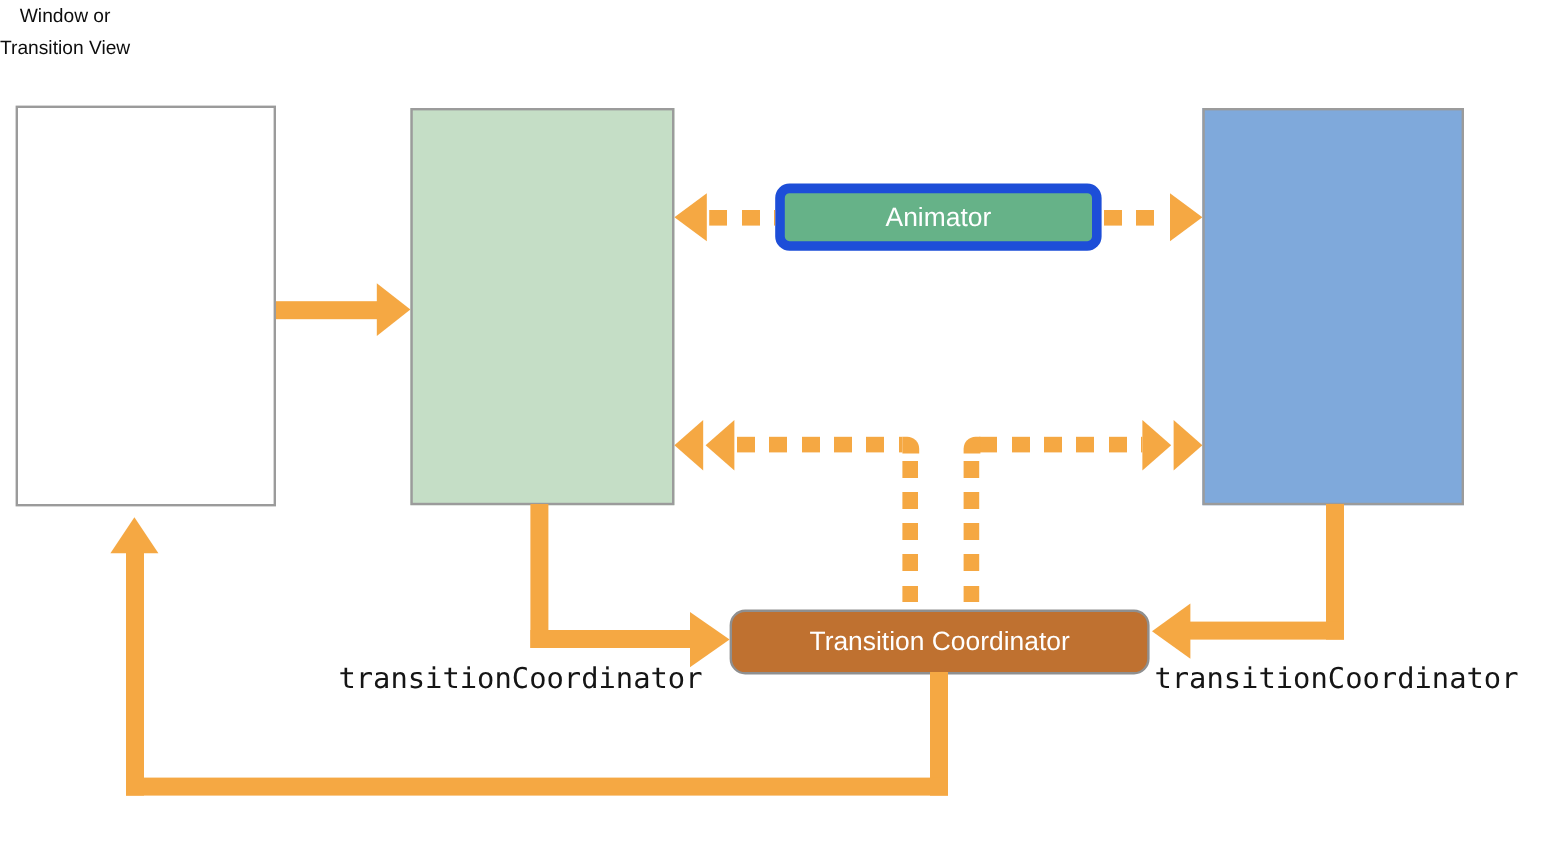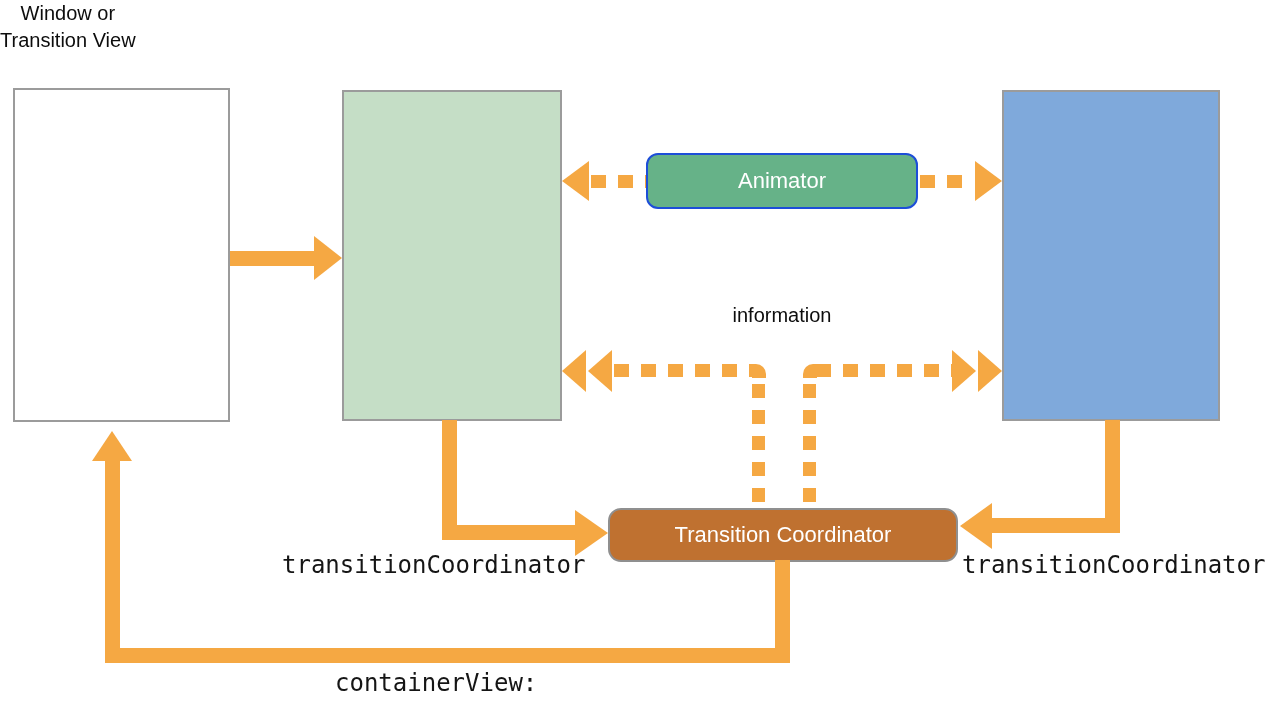--- a/index.html
+++ b/index.html
@@ -1,21 +1,21 @@
 <!DOCTYPE html>
 <html style="--arrow: #F5A843; --border: #9B9B9B; --animator: #66B288; --transition_coordinator: #BF7130; --from_view: #C5DEC6; --to_view: #7FA9DB;"><head>
 <meta charset="utf-8">
 <style>
   html,body{margin:0;padding:0;background:#fff;}
   #canvas{position:relative;width:1284px;height:714px;background:#fff;overflow:hidden;
           font-family:"Liberation Sans",sans-serif;}
   .box{position:absolute;box-sizing:border-box;border:2px solid var(--border);}
   .node{position:absolute;box-sizing:border-box;display:flex;align-items:center;justify-content:center;
         color:#fff;font-size:22px;}
-  .lbl{position:absolute;color:#0d0d0d;font-size:20px;line-height:27px;text-align:center;}
+  .lbl{position:absolute;color:#0d0d0d;font-size:16px;line-height:27px;text-align:center;}
   .mono{position:absolute;color:#151515;font-family:"DejaVu Sans Mono",monospace;font-size:24px;white-space:pre;}
   .seg{position:absolute;background:var(--arrow);}
   .dh{position:absolute;height:13px;background:repeating-linear-gradient(90deg,var(--arrow) 0 15px,transparent 15px 27px);}
   .dv{position:absolute;width:13px;background:repeating-linear-gradient(180deg,var(--arrow) 0 14px,transparent 14px 26px);}
   .tri{position:absolute;width:0;height:0;}
   .tri-r{border-top:22px solid transparent;border-bottom:22px solid transparent;border-left:28px solid var(--arrow);}
   .tri-r-big{border-top:23px solid transparent;border-bottom:23px solid transparent;border-left:33px solid var(--arrow);}
   .tri-l-big{border-top:23px solid transparent;border-bottom:23px solid transparent;border-right:32px solid var(--arrow);}
   .tri-up{border-left:20px solid transparent;border-right:20px solid transparent;border-bottom:30px solid var(--arrow);}
   .tri-dl{border-top:20px solid transparent;border-bottom:20px solid transparent;border-right:27px solid var(--arrow);}
@@ -36,34 +36,33 @@
 
   <div class="box" style="left:13;top:88px;left:13px;width:217px;height:334px;background:#fff;"></div>
   <div class="box" style="left:342px;top:90px;width:220px;height:331px;background:var(--from_view);"></div>
   <div class="box" style="left:1002px;top:90px;width:218px;height:331px;background:var(--to_view);"></div>
 
   <div>
     <div class="seg" style="left:230px;top:251px;width:85px;height:15px;"></div>
     <div class="tri tri-r" style="left:314px;top:236px;"></div>
   </div>
 
-  <div class="node" style="left:646px;top:153px;width:272px;height:56px;border:2px solid #1d4ed8;border-radius:12px;background:var(--animator);">
+  <div class="node" style="left:646px;top:153px;width:272px;height:56px;border:8px solid #1d4ed8;border-radius:12px;background:var(--animator);">
     <span>Animator</span>
   </div>
   <div>
     <div class="dh" style="left:591px;top:175px;width:55px;"></div>
     <div class="tri tri-dl" style="left:562px;top:161px;"></div>
   </div>
   <div>
     <div class="dh" style="left:920px;top:175px;width:54px;"></div>
     <div class="tri tri-dr" style="left:975px;top:161px;"></div>
   </div>
 
   <div class="lbl" style="left:632px;top:302px;width:300px;">
-    <div>information</div>
   </div>
 
   <div>
     <div class="dh" style="left:614px;top:364px;width:138px;"></div>
     <div class="tri chev-l" style="left:562px;top:350px;"></div>
     <div class="tri chev-l" style="left:588px;top:350px;"></div>
     <div class="corner" style="left:752px;top:364px;border-top-right-radius:10px;"></div>
     <div class="dv" style="left:752px;top:384px;height:122px;"></div>
   </div>
 
@@ -93,15 +92,14 @@
 
   <div>
     <div class="seg" style="left:775px;top:560px;width:15px;height:103px;"></div>
     <div class="seg" style="left:105px;top:648px;width:685px;height:15px;"></div>
     <div class="seg" style="left:105px;top:458px;width:15px;height:205px;"></div>
     <div class="tri tri-up" style="left:92px;top:431px;"></div>
   </div>
 
   <div class="mono" style="left:282px;top:551px;">transitionCoordinator</div>
   <div class="mono" style="left:962px;top:551px;">transitionCoordinator</div>
-  <div class="mono" style="left:335px;top:669px;">containerView:</div>
 
 </div>
 
 </body></html>

